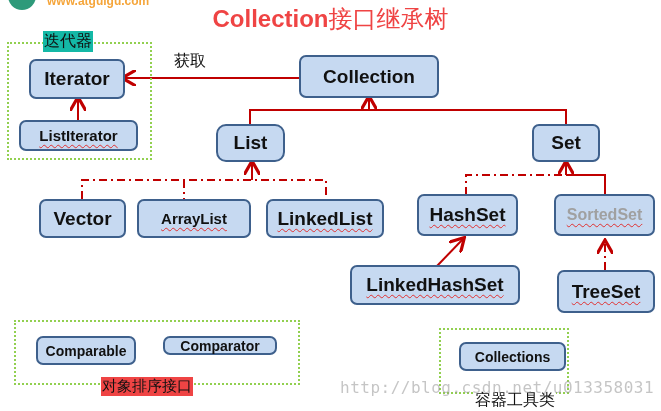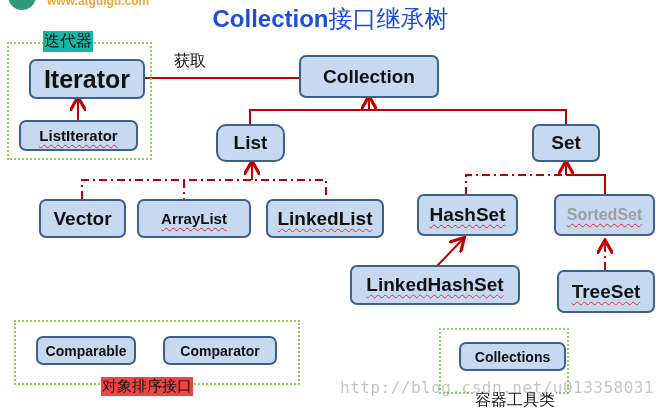--- a/index.html
+++ b/index.html
@@ -3,21 +3,21 @@
 <meta charset="utf-8">
 <style>
   html, body { margin:0; padding:0; }
   body { width:661px; height:411px; background:#ffffff; position:relative; overflow:hidden;
          font-family:"DejaVu Sans", sans-serif; }
   .logo-circle { position:absolute; left:8px; top:-18px; width:28px; height:28px; border-radius:50%;
                  background:#2e9a7a; }
   .logo-text { position:absolute; left:47px; top:-6px; font-size:12px; font-weight:bold; color:#f5a53a;
                font-family:"Liberation Sans", sans-serif; }
   .title { position:absolute; left:0; width:661px; top:3px; text-align:center; font-size:24px; font-weight:bold;
-           color:#1d4ed8; font-family:"Liberation Sans", sans-serif; }
+           color:#ef4444; font-family:"Liberation Sans", sans-serif; }
   .title span { font-weight:normal; font-family:"DejaVu Serif", serif; }
   .node { position:absolute; box-sizing:border-box; background:#c6d9f1; border:2px solid #3e608c;
           border-radius:7px; display:flex; align-items:center; justify-content:center;
           font-family:"Liberation Sans", sans-serif; font-weight:bold; color:#111; }
   .node.muted { color:#a0a0a0; }
   .squiggle span { text-decoration: underline wavy #e03030; text-decoration-thickness:1px; text-underline-offset:3px; }
   .group { position:absolute; box-sizing:border-box; border:2px dotted #92d050; }
   .label { position:absolute; font-family:"DejaVu Serif", serif; color:#111; background:transparent; }
   .watermark { position:absolute; left:340px; top:378px; font-family:"DejaVu Sans Mono", monospace;
                font-size:16px; color:rgba(150,150,150,0.55); letter-spacing:0.5px; white-space:nowrap; }
@@ -63,21 +63,21 @@
 <div class="label" style="left:43px;top:31px;font-size:16px;background:#14b8a6;padding:0 1px;">迭代器</div>
 
 <div class="group" style="left:14px;top:320px;width:286px;height:65px;"></div>
 <div class="label" style="left:101px;top:377px;font-size:15px;background:#ef4444;padding:0 1px;">对象排序接口</div>
 
 <div class="group" style="left:439px;top:328px;width:130px;height:66px;"></div>
 <div class="label" style="left:474px;top:390px;font-size:16px;background:#fff;padding:0 1px;">容器工具类</div>
 
 <div class="label" style="left:174px;top:51px;font-size:16px;">获取</div>
 
-<div class="node" style="left:29px;top:59px;width:116px;height:40px;font-size:25px;text-align:right;">
+<div class="node" style="left:29px;top:59px;width:96px;height:40px;font-size:19px;text-align:right;">
     <span>Iterator</span>
   </div>
 <div class="node squiggle" style="left:19px;top:120px;width:119px;height:31px;font-size:15px;">
     <span>ListIterator</span>
   </div>
 <div class="node" style="left:299px;top:55px;width:140px;height:43px;font-size:19px;">
     <span>Collection</span>
   </div>
 <div class="node" style="left:216px;top:124px;width:69px;height:38px;font-size:19px;border-radius:10px;">
     <span>List</span>
@@ -102,20 +102,20 @@
   </div>
 <div class="node squiggle" style="left:350px;top:265px;width:170px;height:40px;font-size:19px;">
     <span>LinkedHashSet</span>
   </div>
 <div class="node squiggle" style="left:557px;top:270px;width:98px;height:43px;font-size:19px;">
     <span>TreeSet</span>
   </div>
 <div class="node" style="left:36px;top:336px;width:100px;height:29px;font-size:14px;">
     <span>Comparable</span>
   </div>
-<div class="node" style="left:163px;top:336px;width:114px;height:29px;font-size:14px;">
+<div class="node" style="left:163px;top:336px;width:114px;height:19px;font-size:14px;">
     <span>Comparator</span>
   </div>
 <div class="node" style="left:459px;top:342px;width:107px;height:29px;font-size:14px;">
     <span>Collections</span>
   </div>
 
 <div class="watermark">http://blog.csdn.net/u013358031</div>
 
 </body></html>

